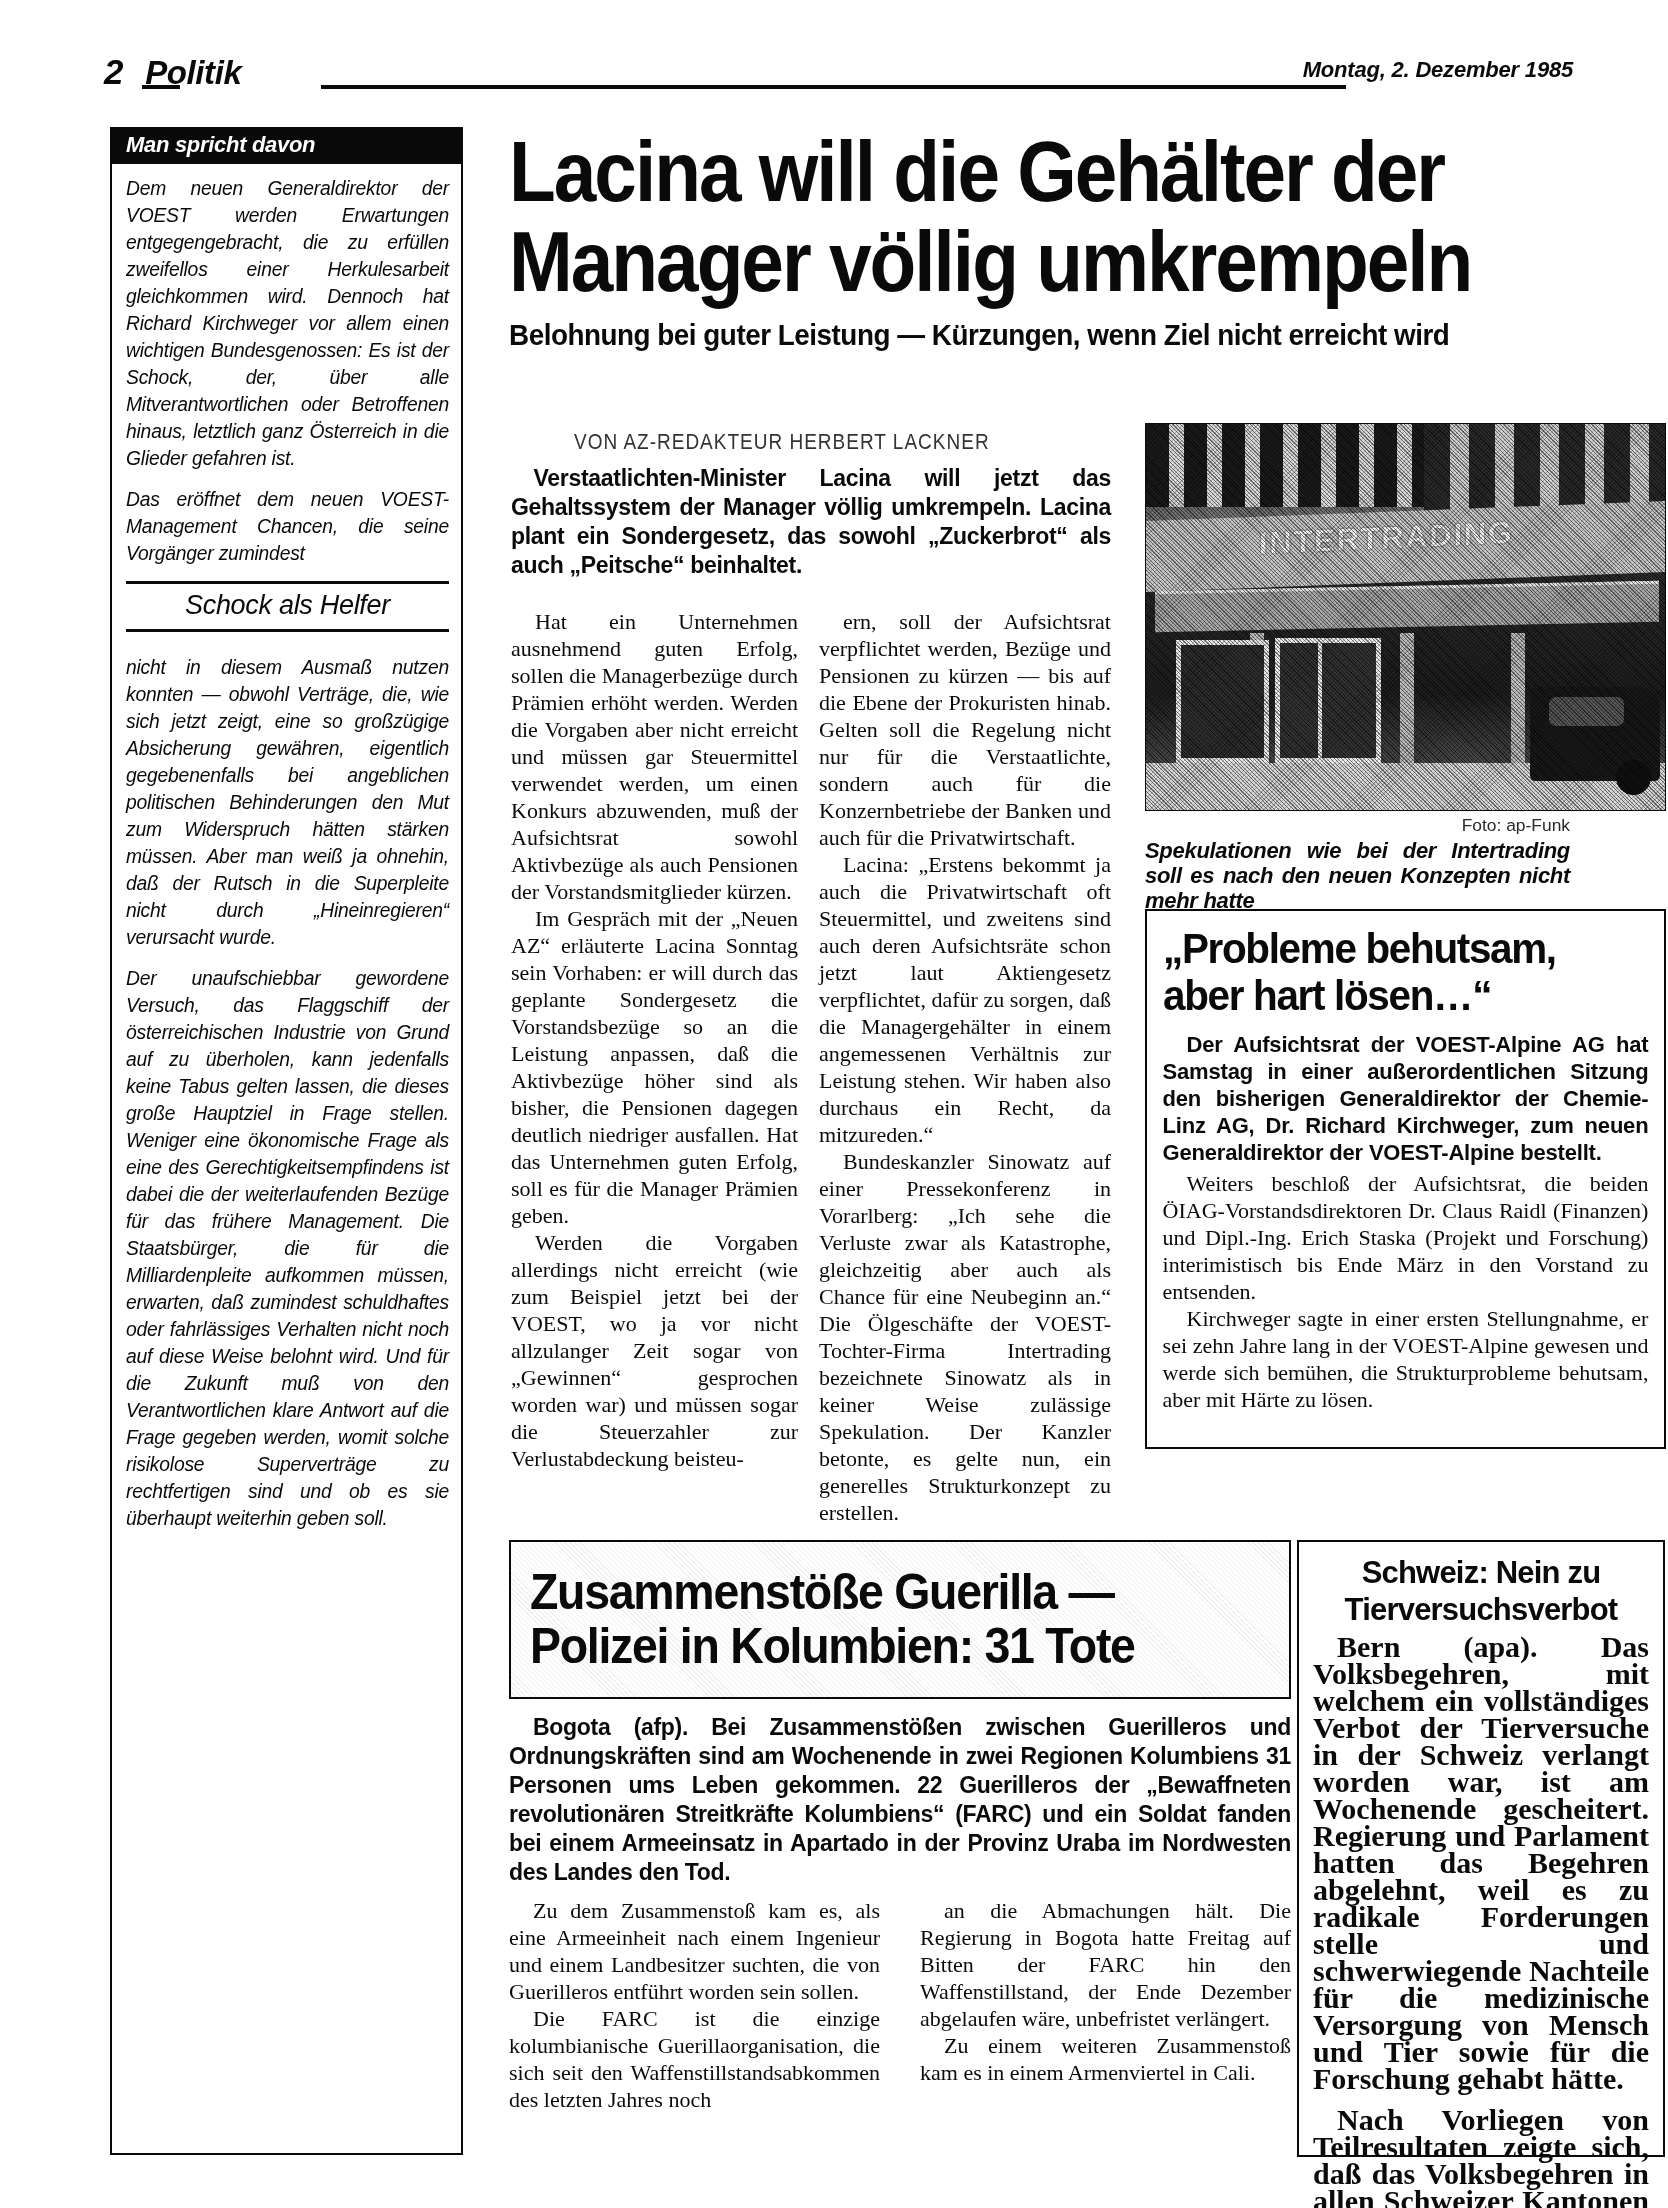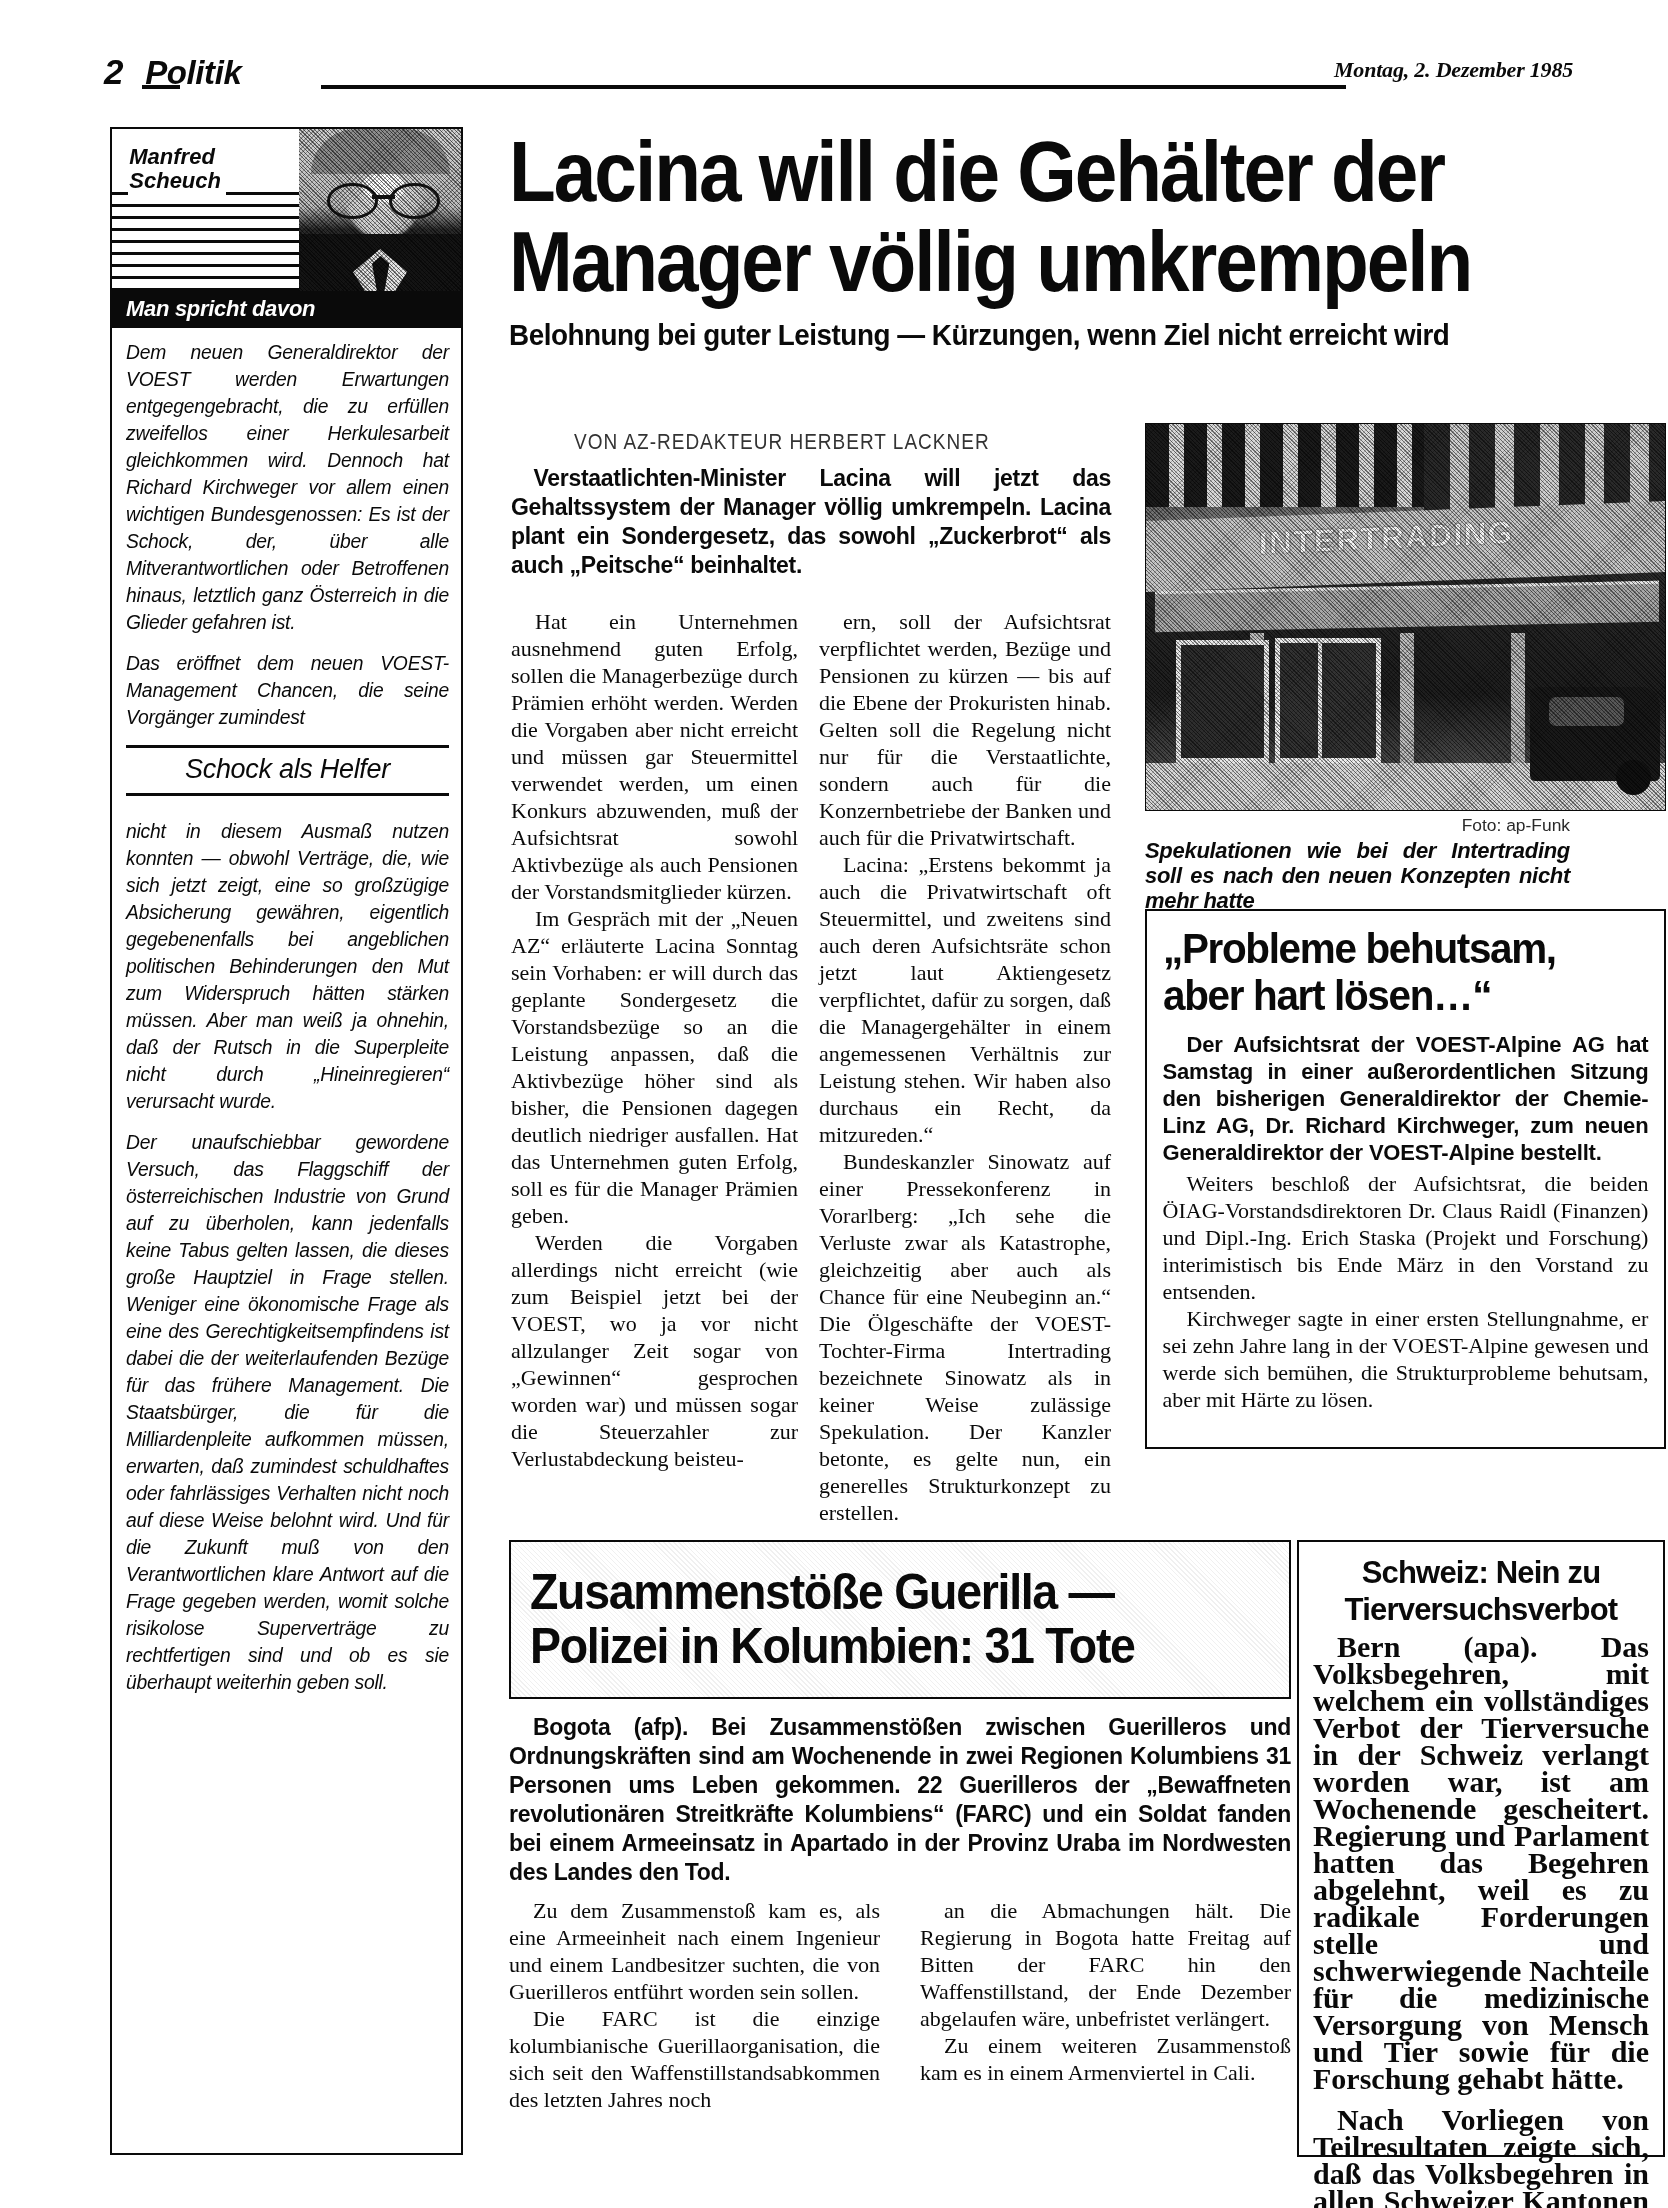--- a/index.html
+++ b/index.html
@@ -22,21 +22,21 @@
   }
   .mh-section{
     font-family:"Liberation Sans",sans-serif;
     font-weight:bold;font-style:italic;font-size:33px;line-height:35px;
     margin-left:22.6px;letter-spacing:-0.4px;
   }
   .mh-rule-a{position:absolute;left:38px;top:31px;width:38px;height:4.3px;background:#0a0a0a;}
   .mh-rule-b{position:absolute;left:217px;top:31px;width:1025px;height:3.5px;background:#0a0a0a;}
   .mh-date{
     position:absolute;right:0;top:1.7px;
-    font-family:Liberation Serif, serif;
+    font-family:Liberation Sans, sans-serif;
     font-weight:bold;font-style:italic;font-size:22px;line-height:28px;
     letter-spacing:-0.2px;
   }
 
   
   .left-col{
     position:absolute;left:110px;top:127px;width:353px;
     border:2.6px solid #0a0a0a;border-top:none;border-bottom:2.6px solid #0a0a0a;
     box-sizing:border-box;
     height:2028px;
@@ -261,39 +261,20 @@
     <div class="mh-left">
       <span class="mh-page-no">2</span>
       <span class="mh-section">Politik</span>
     </div>
     <div class="mh-rule-a"></div>
     <div class="mh-rule-b"></div>
     <div class="mh-date">Montag, 2. Dezember 1985</div>
   </div>
 
   <div class="left-col">
-    <div class="author-head">
-      <div class="author-lines"></div>
-      <div class="author-name">
-        <div>Manfred</div>
-        <div>Scheuch</div>
-      </div>
-      <div class="portrait">
-        <div class="hair"></div>
-        <div class="glasses">
-          <i class="l"></i>
-            <span class="bridge"></span>
-            <i class="r"></i>
-        </div>
-        <div class="suit"></div>
-        <div class="shirt"></div>
-        <div class="tie"></div>
-        <div class="halftone"></div>
-      </div>
-    </div>
 
     <div class="banner">Man spricht davon</div>
 
     <div class="lc-body">
       <p>Dem neuen Generaldirektor der VOEST werden Erwartungen entgegengebracht, die zu erfüllen zweifellos einer Herkulesarbeit gleichkommen wird. Dennoch hat Richard Kirchweger vor allem einen wichtigen Bundesgenossen: Es ist der Schock, der, über alle Mitverantwortlichen oder Betroffenen hinaus, letztlich ganz Österreich in die Glieder gefahren ist.</p>
       <p>Das eröffnet dem neuen VOEST-Management Chancen, die seine Vorgänger zumindest</p>
     </div>
 
     <div class="mini-head">
       <span>Schock als Helfer</span>

